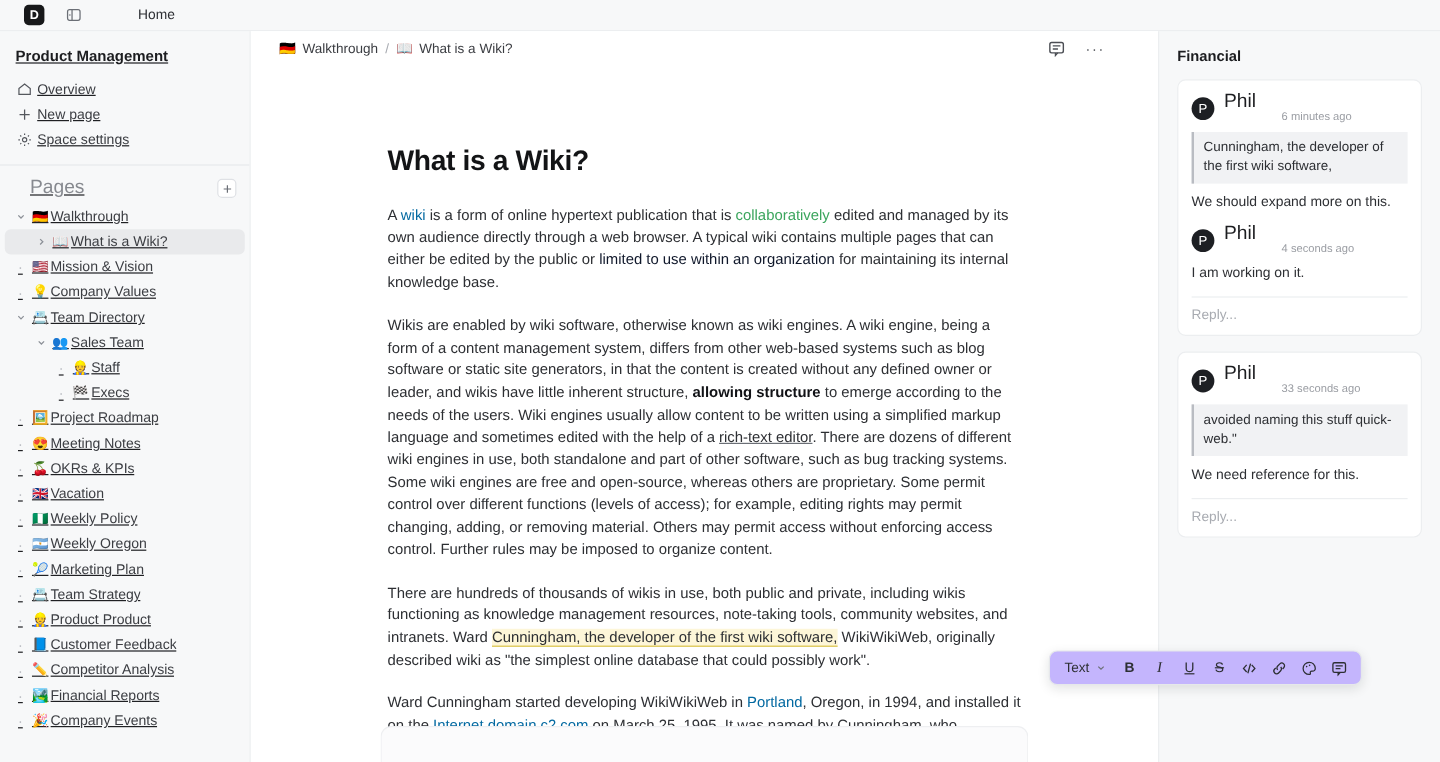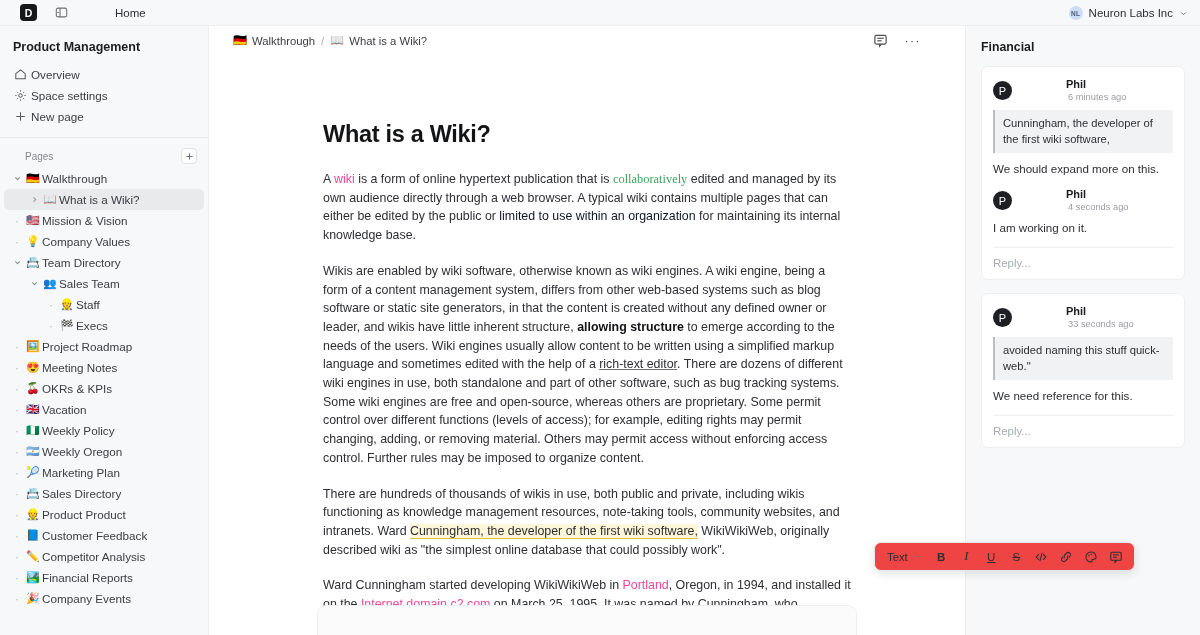--- a/index.html
+++ b/index.html
@@ -52,38 +52,39 @@
   
   .body { flex: 1; display: flex; min-height: 0; }
 
   
   .sidebar {
     width: 209px; min-width: 209px;
     background: #f7f8f9;
     border-right: 1px solid #eceef0;
     display: flex; flex-direction: column;
     overflow: hidden;
+    text-decoration: underline;
   }
   .space-title {
     font-size: 12.5px; font-weight: bold; color: #1c1d20;
     padding: 14px 0 10px 13px;
   }
   .nav-item {
     display: flex; align-items: center; gap: 4px;
     height: 21px; padding: 0 13px; cursor: pointer;
     font-size: 11.7px; color: #3b3d42;
   }
   .nav-item .ic { width: 14px; height: 14px; display: flex; align-items: center; justify-content: center; color: #55585e; }
   .sidebar-divider { height: 1px; background: #e7e9ec; margin: 10px 0 0 0; }
 
   .pages-head {
     display: flex; align-items: center; justify-content: space-between;
     padding: 10px 11px 4px 13px;
   }
-  .pages-label { font-size: 10px; color: #86898f; padding-left: 12px; }
+  .pages-label { font-size: 16px; color: #86898f; padding-left: 12px; }
   .plus-btn {
     width: 16px; height: 16px; border: 1px solid #dfe1e5; border-radius: 4px;
     background: #fff; display: flex; align-items: center; justify-content: center;
     color: #6b6f76; font-size: 11px; line-height: 1; cursor: pointer;
   }
 
   .tree { overflow: hidden; }
   .tree-row {
     display: flex; align-items: center;
     height: 21px; cursor: pointer;
@@ -123,41 +124,41 @@
     width: 528px; margin: 0 auto; padding-top: 66px;
   }
   h1.title {
     font-size: 23.5px; font-weight: bold; letter-spacing: -.3px;
     color: #131416; margin-bottom: 22px;
   }
   p.para {
     font-size: 12.4px; line-height: 18.7px; color: #2d2f33;
     margin-bottom: 17px; text-align: left;
   }
-  .lk-blue { color: #ec4899; }
-  .green { color: #3ba55d; font-family: Liberation Serif, serif; }
+  .lk-blue { color: #0369a1; }
+  .green { color: #3ba55d; }
   .pink { color: #0f172a; }
   .bold { font-weight: bold; color: #111216; }
   .uline { text-decoration: underline; text-decoration-color: #6b6f76; }
   .hl-comment {
     background: #fdf6d8;
     border-bottom: 1.5px solid #d9c24a;
   }
 
   .bottom-card {
     position: absolute; left: 50%; transform: translateX(-50%);
     bottom: 0; width: 540px; height: 30px;
     background: #fbfbfc; border: 1px solid #eeeff1; border-bottom: none;
     border-radius: 9px 9px 0 0;
   }
 
   
   .fmt-toolbar {
     position: absolute; left: 665px; top: 516px;
-    height: 29px; background: #ef4444;
+    height: 29px; background: #c4b5fd;
     border: 1px solid #e6e8eb; border-radius: 7px;
     box-shadow: 0 3px 10px rgba(20,22,28,.12);
     display: flex; align-items: center; padding: 0 6px; gap: 2px;
     z-index: 20;
   }
   .fmt-text {
     display: flex; align-items: center; gap: 5px;
     font-size: 11.3px; color: #2d2f33; padding: 0 6px; height: 21px;
     border-radius: 4px; cursor: pointer;
   }
@@ -182,21 +183,21 @@
   .c-card {
     background: #ffffff; border: 1px solid #eceef0; border-radius: 7px;
     padding: 11px 11px 0 11px; margin-bottom: 13px;
   }
   .c-head { display: flex; align-items: center; gap: 8px; margin-bottom: 7px; }
   .c-avatar {
     width: 19px; height: 19px; min-width: 19px; border-radius: 50%;
     background: #1d1f23; color: #ffffff;
     font-size: 11px; display: flex; align-items: center; justify-content: center;
   }
-  .c-author { font-size: 11px; font-weight: bold; color: #1c1d20; line-height: 13px; margin-left: 46px; }
+  .c-author { font-size: 16px; font-weight: normal; color: #1c1d20; line-height: 13px; }
   .c-time { font-size: 9.3px; color: #9a9da3; line-height: 12px; margin-left: 48px; }
   .c-quote {
     background: #f1f2f4; border-left: 2.5px solid #b9bcc2;
     padding: 6px 8px; font-size: 11.2px; line-height: 15.5px;
     color: #2d2f33; margin-bottom: 8px;
   }
   .c-body { font-size: 11.6px; line-height: 16px; color: #2d2f33; margin-bottom: 11px; }
   .c-reply {
     border-top: 1px solid #eceef0; padding: 9px 0 10px 0;
     font-size: 11.4px; color: #a8abb1; cursor: text;
@@ -210,59 +211,52 @@
   <div class="topbar">
     <div class="logo-box">D</div>
     <div class="panel-toggle">
       <svg width="13" height="13" viewBox="0 0 16 16" fill="none" stroke="#6b6f76" stroke-width="1.3">
         <rect x="1.6" y="2.6" width="12.8" height="10.8" rx="2"></rect>
         <line x1="6.2" y1="2.6" x2="6.2" y2="13.4"></line>
         <line x1="3" y1="8" x2="4.8" y2="8" stroke-width="1.2"></line>
       </svg>
     </div>
     <div class="home-link">Home</div>
-    <div class="org">
-      <div class="org-avatar">NL</div>
-      <div class="org-name">Neuron Labs Inc</div>
-      <svg class="chev" viewBox="0 0 12 12" fill="none" stroke="#6b6f76" stroke-width="1.3">
-          <path d="M3 4.6 L6 7.6 L9 4.6"></path>
-        </svg>
-    </div>
   </div>
 
   <div class="body">
 
     <div class="sidebar">
       <div class="space-title">Product Management</div>
 
       <div class="nav-item">
         <span class="ic">
           <svg width="13" height="13" viewBox="0 0 16 16" fill="none" stroke="#55585e" stroke-width="1.25">
             <path d="M2.2 7 L8 2.4 L13.8 7 V13.2 H2.2 Z"></path>
             </svg>
         </span>
         <span>Overview</span>
+      </div>
+      <div class="nav-item">
+        <span class="ic">
+          <svg width="13" height="13" viewBox="0 0 16 16" fill="none" stroke="#55585e" stroke-width="1.3">
+            <line x1="8" y1="2.8" x2="8" y2="13.2"></line>
+              <line x1="2.8" y1="8" x2="13.2" y2="8"></line>
+            </svg>
+        </span>
+        <span>New page</span>
       </div>
       <div class="nav-item">
         <span class="ic">
           <svg width="13" height="13" viewBox="0 0 16 16" fill="none" stroke="#55585e" stroke-width="1.2">
             <circle cx="8" cy="8" r="2.2"></circle>
             <path d="M8 1.6v1.6M8 12.8v1.6M1.6 8h1.6M12.8 8h1.6M3.5 3.5l1.1 1.1M11.4 11.4l1.1 1.1M12.5 3.5l-1.1 1.1M4.6 11.4l-1.1 1.1"></path>
             </svg>
         </span>
         <span>Space settings</span>
-      </div>
-      <div class="nav-item">
-        <span class="ic">
-          <svg width="13" height="13" viewBox="0 0 16 16" fill="none" stroke="#55585e" stroke-width="1.3">
-            <line x1="8" y1="2.8" x2="8" y2="13.2"></line>
-              <line x1="2.8" y1="8" x2="13.2" y2="8"></line>
-            </svg>
-        </span>
-        <span>New page</span>
       </div>
 
       <div class="sidebar-divider"></div>
 
       <div class="pages-head">
         <span class="pages-label">Pages</span>
         <span class="plus-btn">
           <svg width="9" height="9" viewBox="0 0 16 16" fill="none" stroke="#6b6f76" stroke-width="1.8">
             <line x1="8" y1="2.5" x2="8" y2="13.5"></line>
               <line x1="2.5" y1="8" x2="13.5" y2="8"></line>
@@ -382,21 +376,21 @@
               <span class="tree-dot">·</span>
             </span>
             <span class="tree-emoji">🎾</span>
             <span class="tree-label">Marketing Plan</span>
           </div>
           <div class="tree-row" style="padding-left: 5px;">
             <span class="tree-twisty">
               <span class="tree-dot">·</span>
             </span>
             <span class="tree-emoji">📇</span>
-            <span class="tree-label">Sales Directory</span>
+            <span class="tree-label">Team Strategy</span>
           </div>
           <div class="tree-row" style="padding-left: 5px;">
             <span class="tree-twisty">
               <span class="tree-dot">·</span>
             </span>
             <span class="tree-emoji">👷</span>
             <span class="tree-label">Product Product</span>
           </div>
           <div class="tree-row" style="padding-left: 5px;">
             <span class="tree-twisty">

